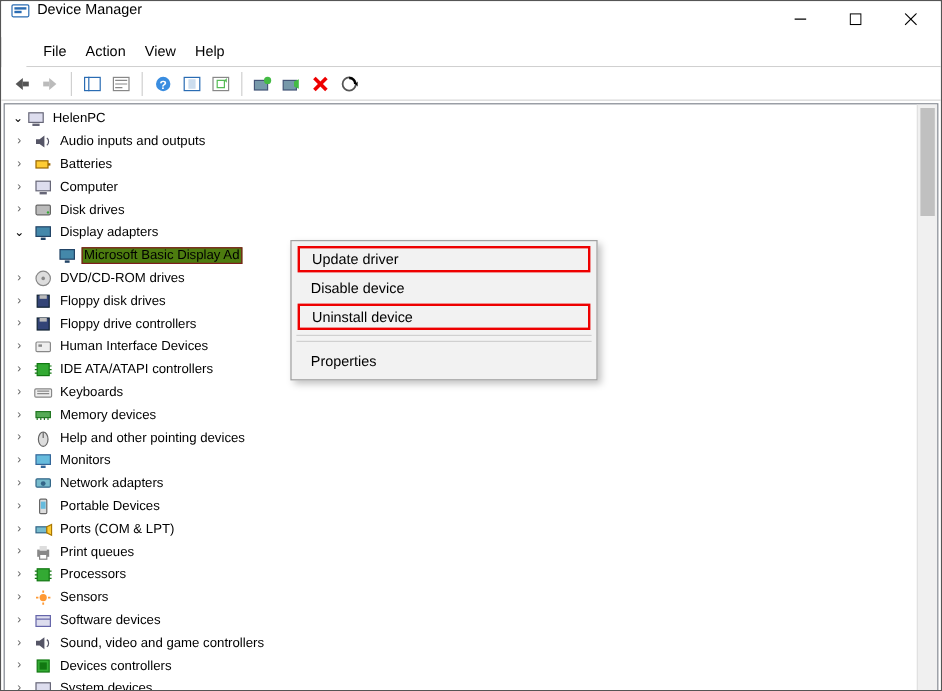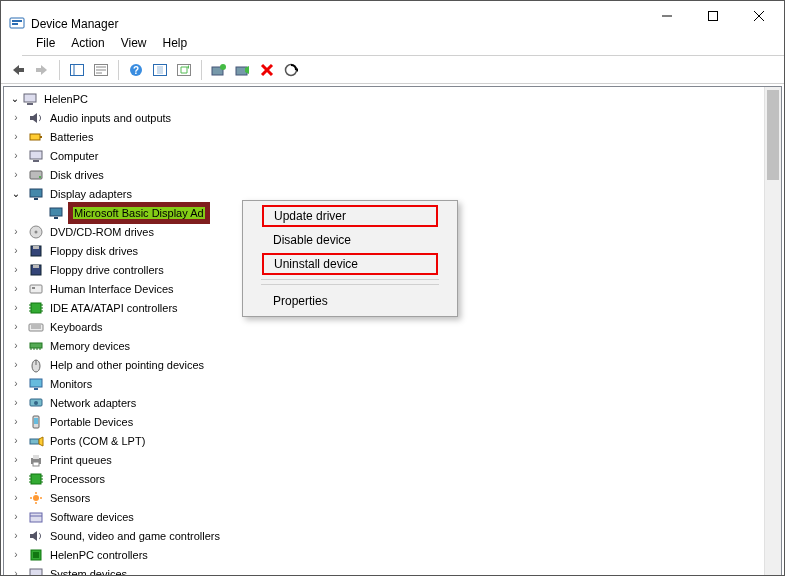--- a/index.html
+++ b/index.html
@@ -12,21 +12,21 @@
     border: 1px solid #555;
     display: flex;
     flex-direction: column;
     position: relative;
     overflow: hidden;
   }
   
   .titlebar {
     height: 30px;
     display: flex;
-    align-items: flex-end;
+    align-items: flex-start;
     padding: 0 2px 0 8px;
     background: #fff;
   }
   .titlebar .app-icon { width: 16px; height: 16px; margin-right: 6px; }
   .titlebar .title { flex: 1; font-size: 12px; }
   .win-controls { display: flex; }
   .win-btn {
     width: 46px; height: 30px;
     display: flex; align-items: center; justify-content: center;
     font-size: 14px; color: #000;
@@ -87,30 +87,30 @@
     height: 19px;
     white-space: nowrap;
   }
   .spacer0 { width: 4px; }
   .spacer1 { width: 24px; display:flex; align-items:center; justify-content:center;}
   .spacer2 { width: 44px; display:flex; align-items:center; justify-content:flex-end; padding-right:4px;}
   .caret { width:14px; text-align:center; color:#606060; font-size:10px;}
   .caret.open { color:#000; }
   .ico { width:16px; height:16px; margin-right: 4px; display:inline-flex; align-items:center; justify-content:center;}
   .label { font-size: 11px; padding:1px 2px;}
-  .selected .label { background: #84cc16; border: 5px solid #7f1d1d; padding:0 1px;}
+  .selected .label { background: #4d7c0f; border: 1px solid #7f1d1d; padding:0 1px;}
   
   .context-menu {
     position: absolute;
     left: 241px; top: 199px;
-    width: 216px;
+    width: 256px;
     background: #f2f2f2;
     border: 1px solid #a0a0a0;
     box-shadow: 3px 3px 6px rgba(0,0,0,.25);
-    padding: 3px 16px;
+    padding: 3px 2px;
     font-size: 12px;
   }
   .cm-item { padding: 5px 14px; }
   .cm-sep { height:1px; background:#d0d0d0; margin:4px 2px; }
   .cm-bold { font-weight: normal; }
   .red-box { border: 2px solid #e00; padding: 2px 10px; margin: 1px 3px;}
   .bottom-accent {
     height: 3px; background: linear-gradient(#2f6eb5,#1a4d8c);
   }
 </style>
@@ -538,21 +538,21 @@
           <div class="node">
             <span class="spacer1">
               <span class="caret">›</span>
             </span>
             <span class="ico">
               <svg width="16" height="16">
                 <rect x="3" y="3" width="10" height="10" fill="#3a3" stroke="#171"></rect>
                 <rect x="5" y="5" width="6" height="6" fill="#171"></rect>
               </svg>
             </span>
-            <span class="label">HelenPC controllers</span>
+            <span class="label">Devices controllers</span>
           </div>
           <div class="node">
             <span class="spacer1">
               <span class="caret">›</span>
             </span>
             <span class="ico">
               <svg width="16" height="16">
                 <rect x="2" y="3" width="12" height="8" fill="#dde" stroke="#667"></rect>
                 <rect x="5" y="12" width="6" height="2" fill="#667"></rect>
               </svg>

